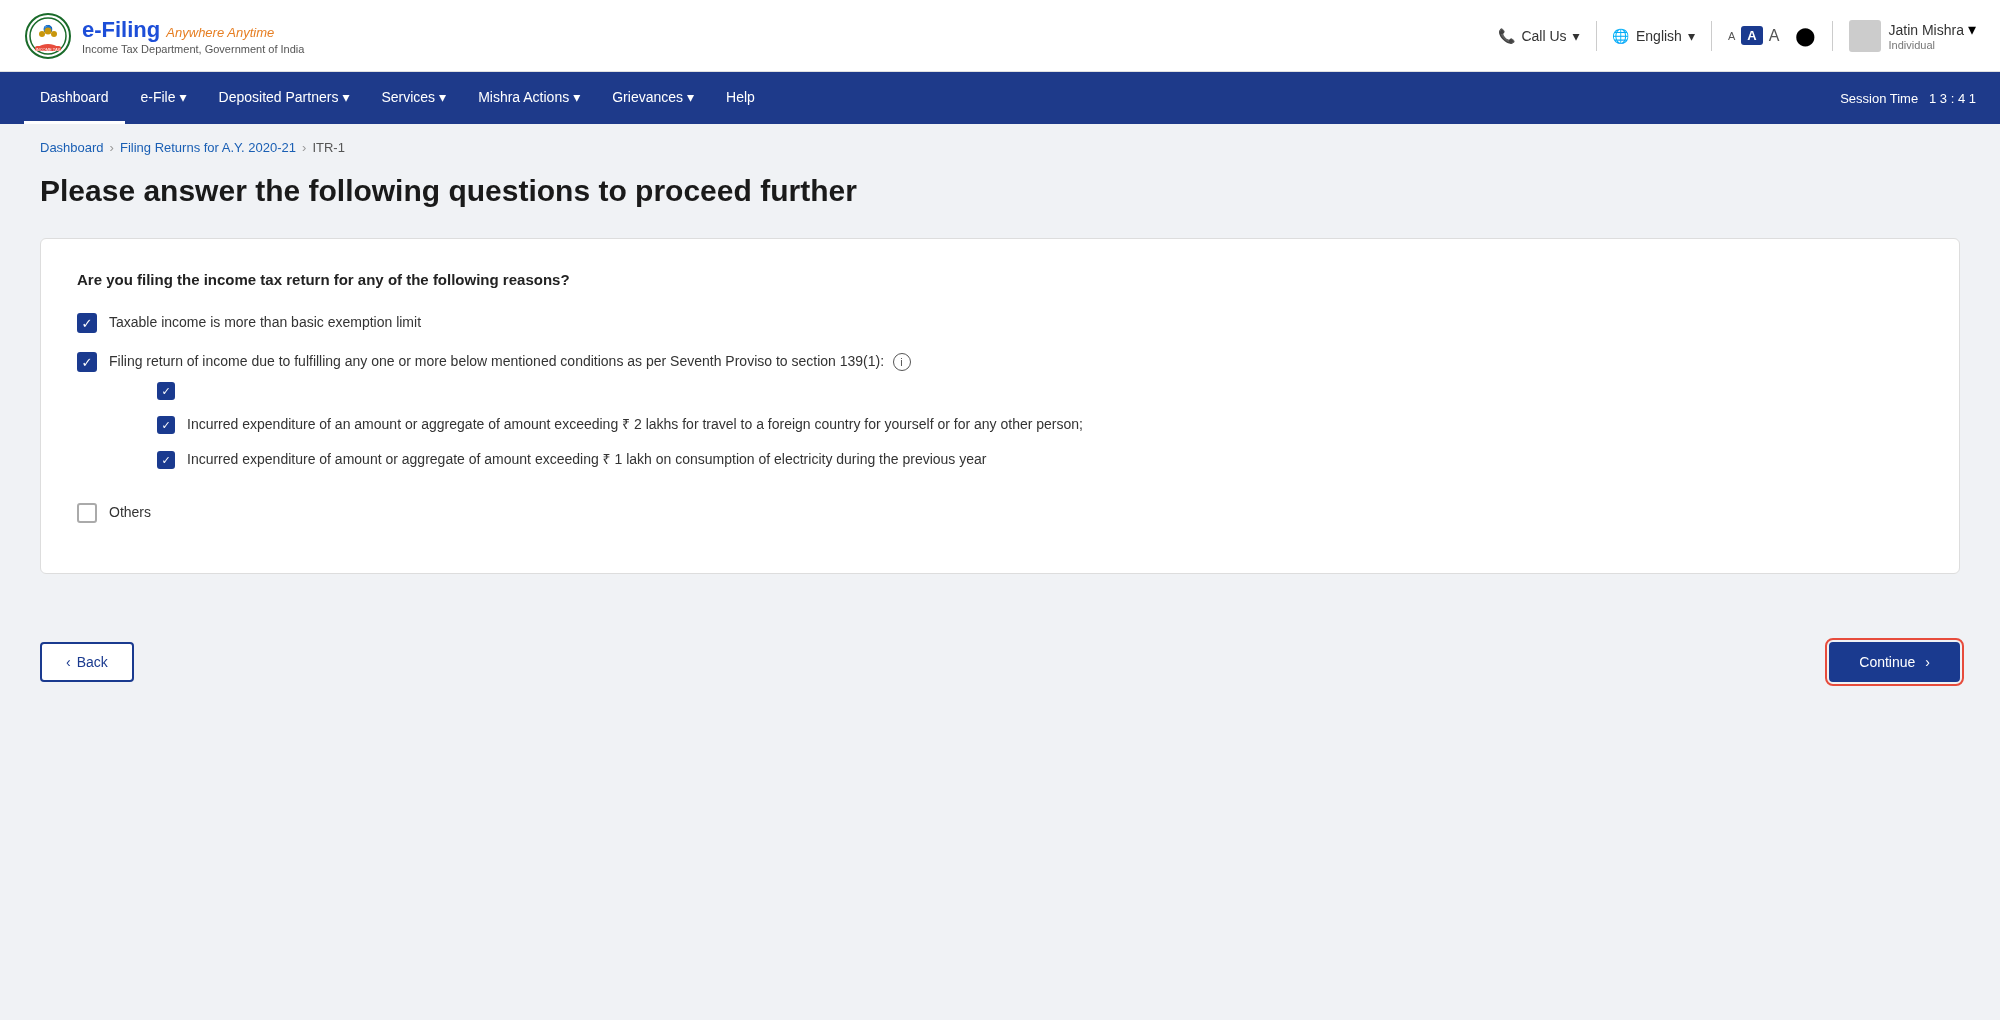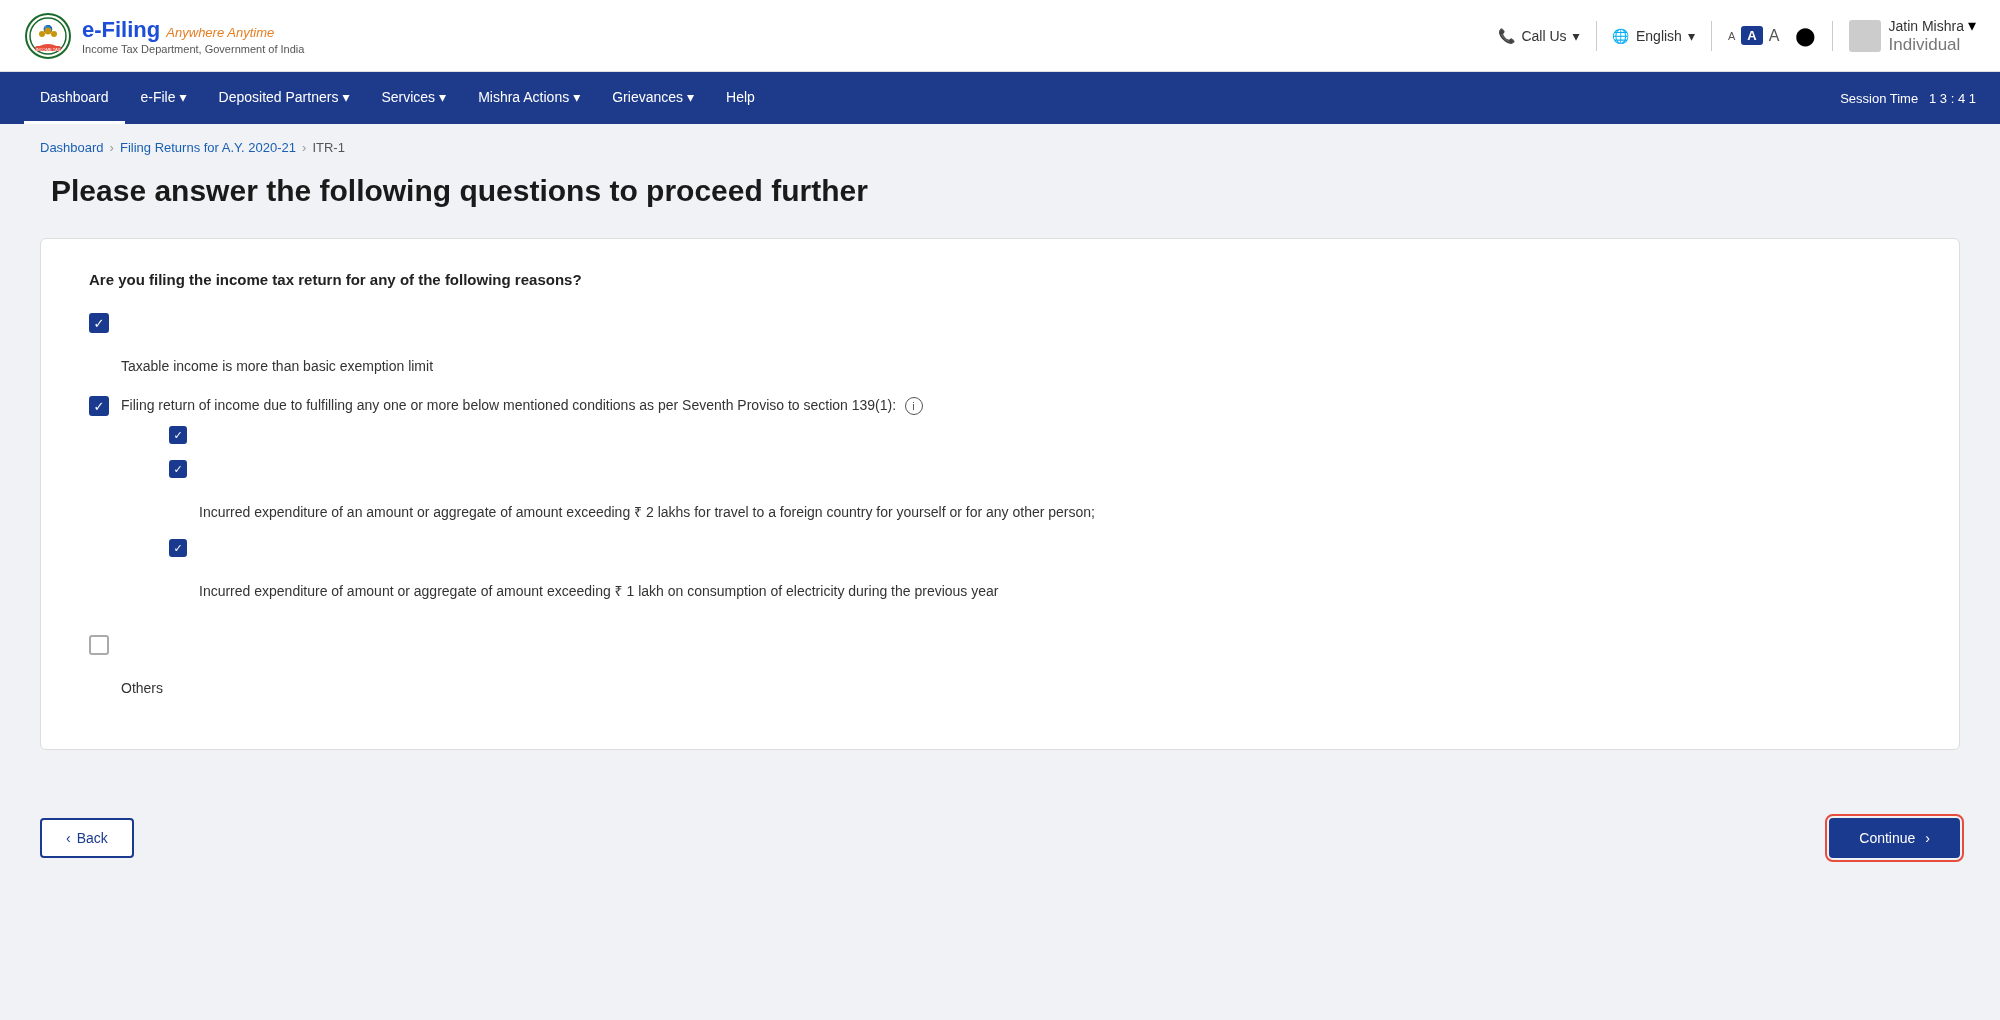--- a/index.html
+++ b/index.html
@@ -101,21 +101,21 @@
       width: 32px;
       height: 32px;
       background: #ccc;
       border-radius: 3px;
     }
     .user-name {
       font-size: 14px;
       color: #333;
     }
     .user-role {
-      font-size: 17px;
+      font-size: 11px;
       color: #777;
     }
 
     
     .nav {
       background: #1e3a8a;
       display: flex;
       align-items: center;
       padding: 0 24px;
       height: 52px;
@@ -163,29 +163,28 @@
     
     .main {
       padding: 0 40px 40px;
     }
     .page-title {
       font-size: 30px;
       font-weight: 600;
       color: #1a1a1a;
       margin-bottom: 28px;
       line-height: 1.3;
-      margin-left: 11px;
     }
 
     
     .question-card {
       background: #fff;
       border: 1px solid #ddd;
       border-radius: 6px;
-      padding: 32px 48px;
+      padding: 32px 36px;
     }
     .question-text {
       font-size: 15px;
       font-weight: 600;
       color: #222;
       margin-bottom: 24px;
     }
 
     
     .checkbox-row {
@@ -230,21 +229,20 @@
       border-radius: 3px;
       display: flex;
       align-items: center;
       justify-content: center;
       background: #1a3a8f;
     }
     .cb-label {
       font-size: 14px;
       color: #333;
       line-height: 1.5;
-      margin-top: 44px;
     }
     .info-icon {
       display: inline-flex;
       align-items: center;
       justify-content: center;
       width: 18px;
       height: 18px;
       border-radius: 50%;
       border: 1px solid #555;
       font-size: 11px;

